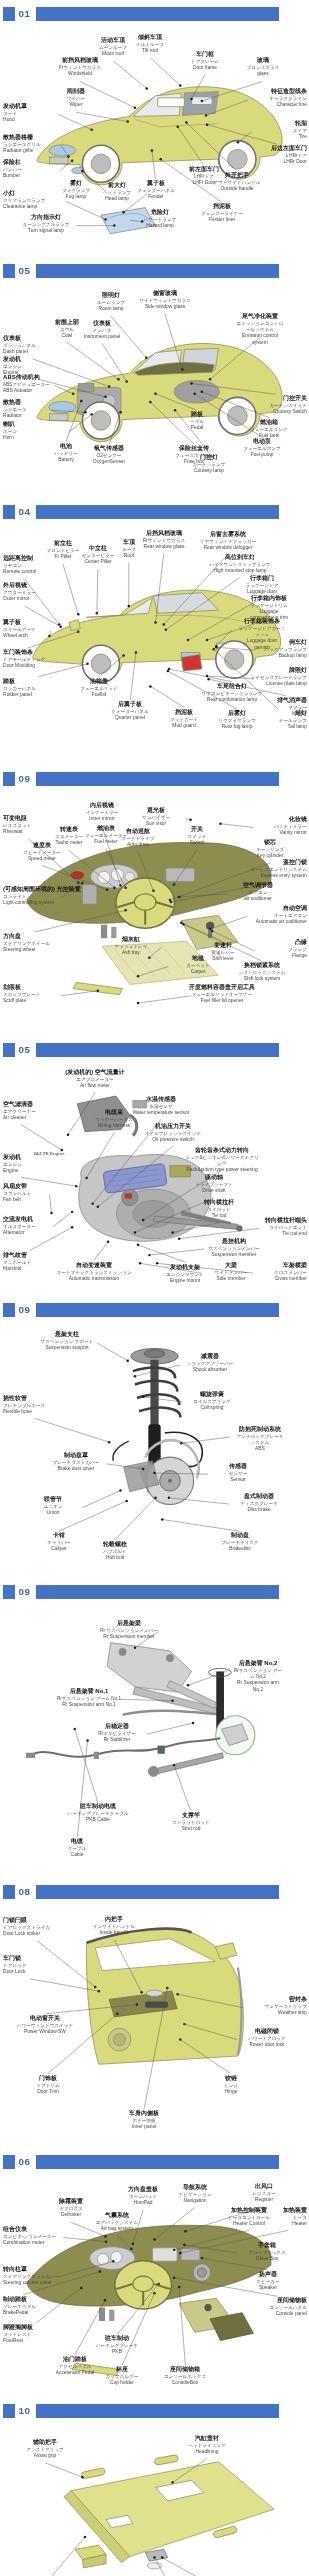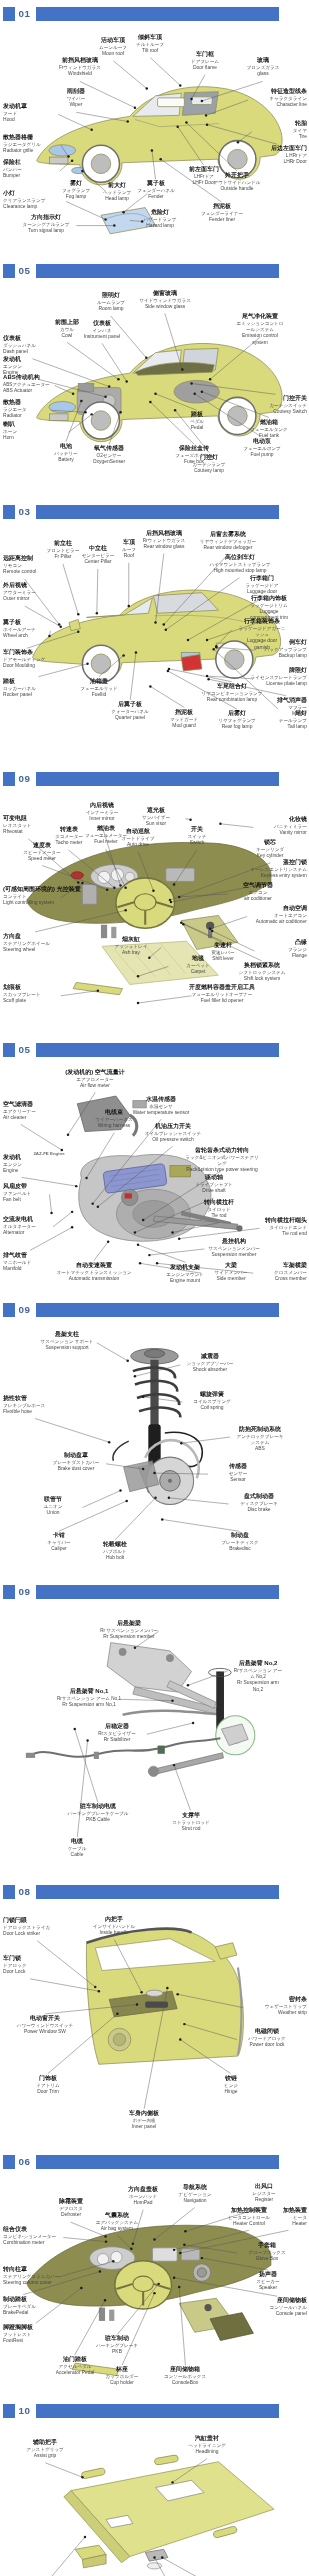--- a/index.html
+++ b/index.html
@@ -337,21 +337,21 @@
         <div class="en">Fuel tank</div>
       </div>
       <div class="lbl" style="top: 174px; left: 262px;">
         <div class="cn">电动泵</div>
         <div class="jp">フューエルポンプ</div>
         <div class="en">Fuel pump</div>
       </div>
     </section>
     <section class="sec" style="top: 505px; height: 267px;">
     <div class="hdr-sq"></div>
-    <div class="hdr-num">03</div>
+    <div class="hdr-num">04</div>
     <div class="hdr-bar"></div>
   <svg class="art" width="309" height="267" viewBox="0 0 600 518">
         <g stroke="#8f8f5d" stroke-width="1.5" fill="none">
           <path d="M64,294 C80,250 142,224 232,214 C270,172 352,158 420,168 C482,177 527,208 540,243 C549,264 546,284 530,291 L497,295 A39,39 0 0 1 420,299 L237,306 A39,39 0 0 1 160,309 L92,304 C72,302 60,298 64,294 Z" fill="#d9da7c"></path>
           <polygon points="298,176 392,170 424,204 306,210" fill="#d7dbe0"></polygon>
           <polygon points="168,218 288,210 296,180 240,214" fill="#e7eaee"></polygon>
           <path d="M300,215 C360,212 430,215 472,226" stroke="#a8a873"></path>
           <rect x="352" y="286" width="36" height="10" fill="#a9c7e9"></rect>
           <polygon points="352,296 388,290 392,318 356,322" fill="#d23333"></polygon>
           <rect x="420" y="268" width="58" height="10" fill="#e9e9cb"></rect>

